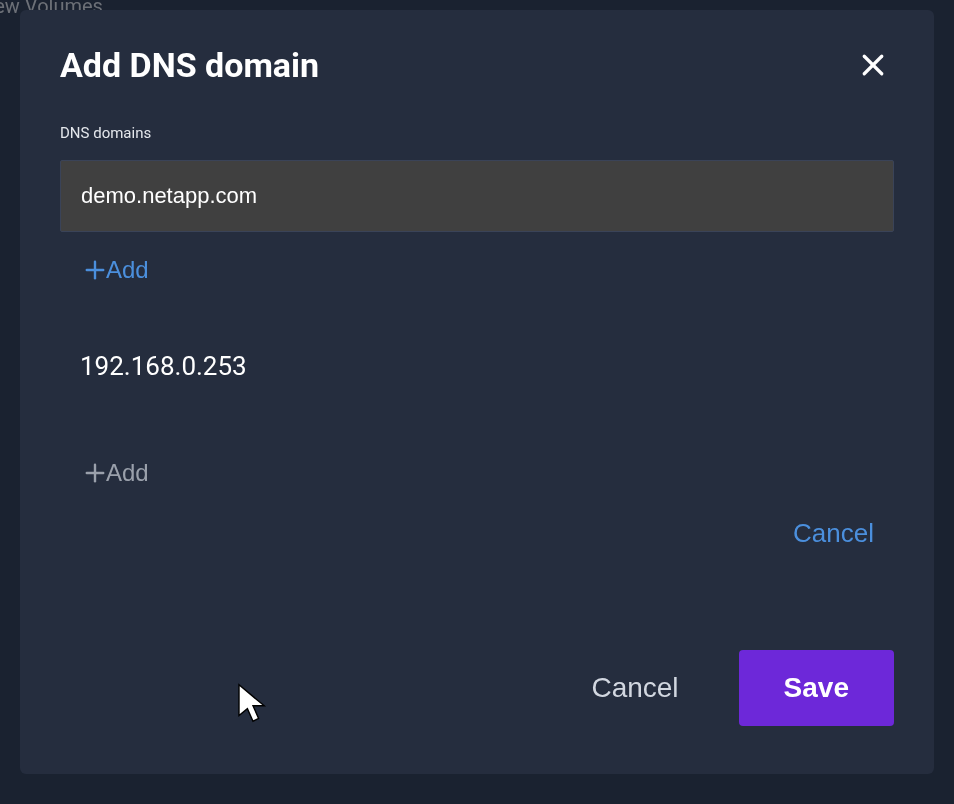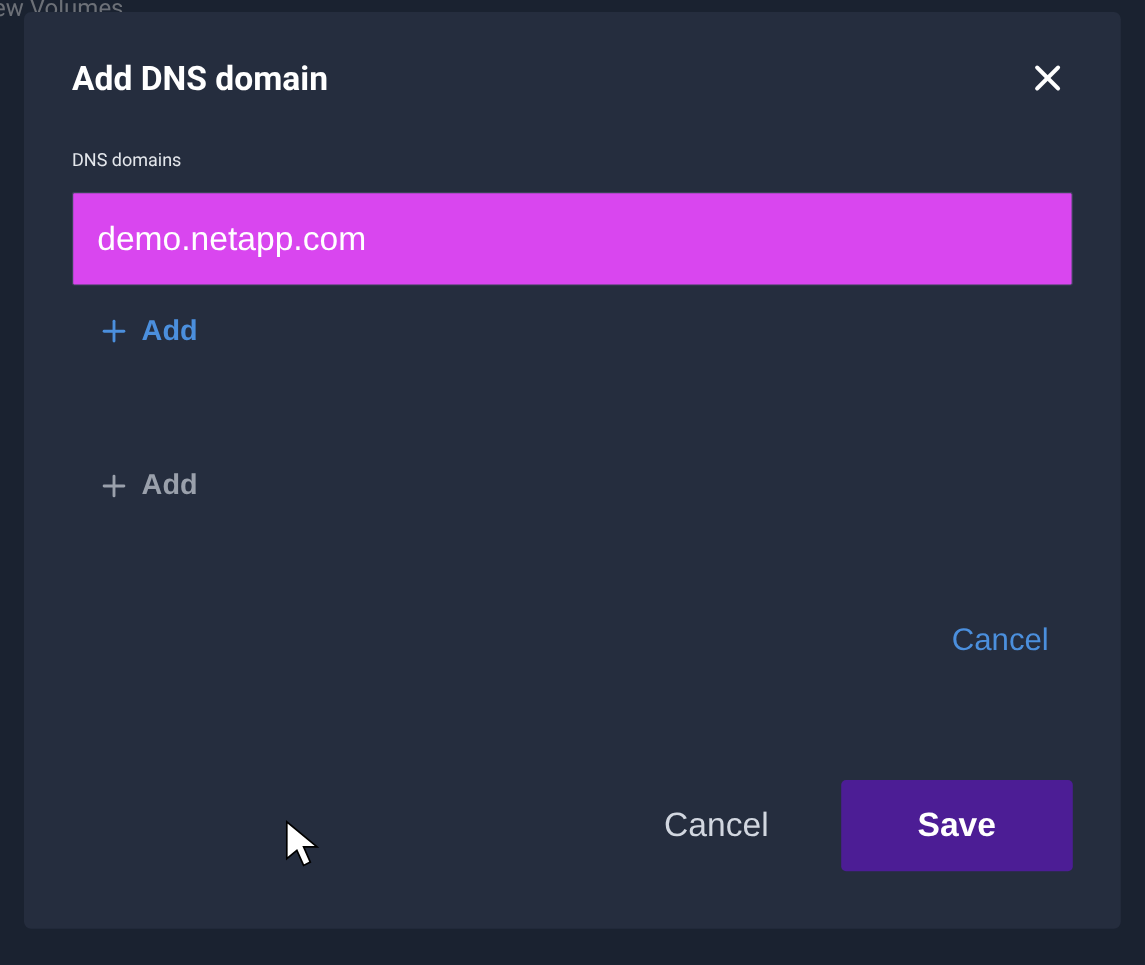--- a/index.html
+++ b/index.html
@@ -30,58 +30,57 @@
       padding: 34px 40px;
     }
     .modal-header {
       display: flex;
       align-items: center;
       justify-content: space-between;
       margin-bottom: 38px;
     }
     .modal-title {
       color: #ffffff;
-      font-size: 28px;
+      font-size: 34px;
       font-weight: 700;
     }
     .close-btn {
       background: none;
       border: none;
       cursor: pointer;
       padding: 6px;
       color: #ffffff;
     }
     .close-btn svg { display: block; }
     .section-label {
       color: #e4e7ec;
       font-size: 15px;
       font-weight: 400;
       margin-bottom: 18px;
     }
     .text-input {
       width: 100%;
-      background: #d946ef;
+      background: #404040;
       border: 1px solid #3a4358;
       color: #ffffff;
-      font-size: 28px;
+      font-size: 22px;
       padding: 22px 20px;
       border-radius: 2px;
       outline: none;
     }
     .add-link {
       display: inline-flex;
       align-items: center;
-      gap: 12px;
+      gap: 0;
       color: #4b8fdd;
       font-size: 24px;
       margin: 24px 0 0 24px;
       cursor: pointer;
       background: none;
       border: none;
-      font-weight: bold;
     }
     .add-link.disabled {
       color: #9aa0ab;
       cursor: default;
     }
     .add-link svg { display: block; }
     .section-gap { height: 44px; }
     .value-row {
       color: #ffffff;
       font-size: 26px;
@@ -106,26 +105,26 @@
       gap: 60px;
     }
     .btn-text {
       background: none;
       border: none;
       color: #d2d7e0;
       font-size: 28px;
       cursor: pointer;
     }
     .btn-primary {
-      background: #4c1d95;
+      background: #6d28d9;
       color: #ffffff;
       border: none;
       font-size: 28px;
       font-weight: 600;
-      padding: 22px 64px;
+      padding: 22px 45px;
       border-radius: 4px;
       cursor: pointer;
     }
     .cursor-arrow {
       position: absolute;
       left: 236px;
       top: 682px;
       pointer-events: none;
     }
   </style>
@@ -154,20 +153,21 @@
         <line x1="12" y1="3" x2="12" y2="21"></line>
         <line x1="3" y1="12" x2="21" y2="12"></line>
       </svg>
       <span>Add</span>
     </button>
   </div>
 
   <div class="section-gap"></div>
 
   <div>
+    <div class="value-row">192.168.0.253</div>
 
     <button class="add-link disabled" style="margin-top:56px;">
       <svg width="22" height="22" viewBox="0 0 24 24" fill="none" stroke="#9aa0ab" stroke-width="2.6" stroke-linecap="round">
         <line x1="12" y1="3" x2="12" y2="21"></line>
         <line x1="3" y1="12" x2="21" y2="12"></line>
       </svg>
       <span>Add</span>
     </button>
   </div>
 

